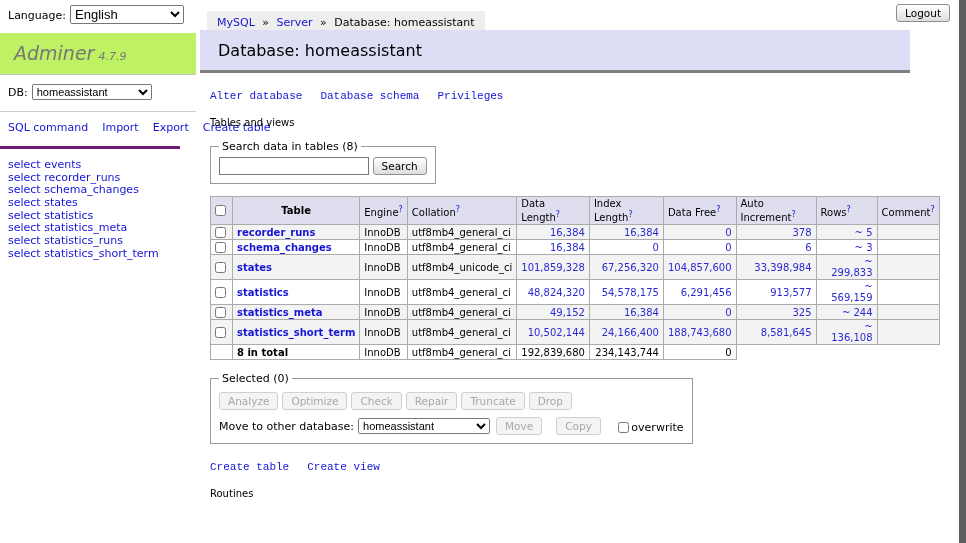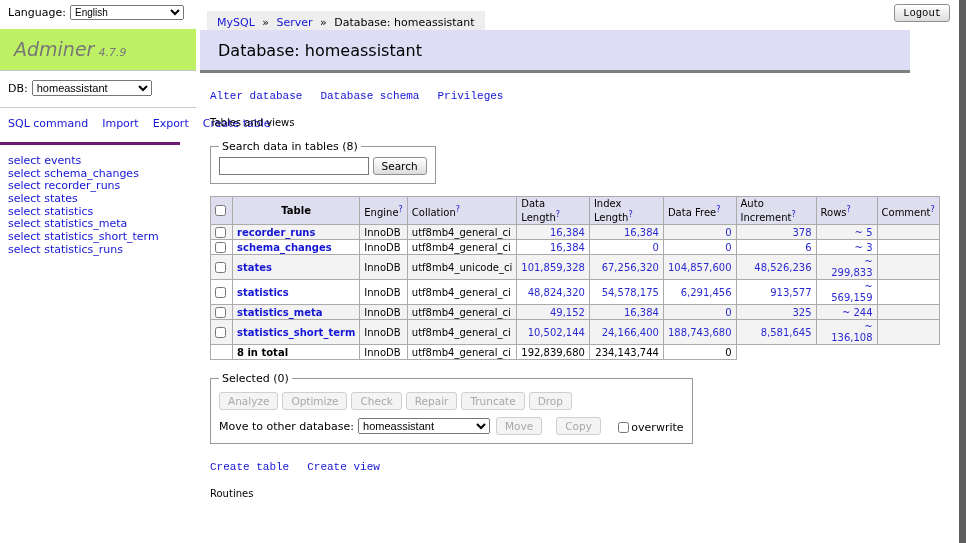--- a/index.html
+++ b/index.html
@@ -7,36 +7,36 @@
   body {
     width:966px; height:543px; overflow:hidden; position:relative;
     background:#fff; color:#000;
     font-family:"DejaVu Sans","Liberation Sans",sans-serif; font-size:11px;
   }
   a { color:#1515d6; text-decoration:none; cursor:pointer; }
 
   
   #sidebar { position:absolute; left:0; top:0; width:196px; }
   .lang-row { padding:5px 8px 6px; white-space:nowrap; }
-  .lang-row select { width:114px; font-size:10px; margin-left:4px; }
+  .lang-row select { width:114px; font-size:13px; margin-left:4px; }
   h1.logo { margin:3px 0 0; padding:9px 14px 10px; background:#bef264; border-bottom:1px solid #c4c4c4;
             font-size:19px; font-weight:normal; font-style:italic; color:#777; }
   h1.logo .version { font-size:11px; margin-left:4px; color:#777; }
   .db-row { padding:9px 8px 11px; border-bottom:1px solid #ccc; white-space:nowrap; }
   .db-row select { width:120px; font-size:11px; margin-left:4px; }
   .sidebar-links { padding:8px 8px 10px; border-bottom:3px solid #701a75; width:180px; line-height:1.45; }
   .sidebar-links a { margin-right:14px; white-space:nowrap; }
   .table-links { padding:10px 8px; }
   .table-links a { display:block; line-height:12.7px; }
 
   
   #breadcrumb { position:absolute; left:207px; top:0; background:#eeeeee; padding:5px 10px 6px; white-space:nowrap; }
   #breadcrumb .sep { color:#000; margin:0 4px; }
   #breadcrumb .current { color:#000; }
-  #logout-btn { position:absolute; top:4px; right:16px;font-family:Liberation Mono, monospace; }
+  #logout-btn { position:absolute; top:4px; right:16px; }
 
   button {
     font-family:"DejaVu Sans","Liberation Sans",sans-serif; font-size:10.5px;
     padding:2px 8px; border:1px solid #8f8f8f; border-radius:3px;
     background:linear-gradient(#ffffff,#dddddd); color:#000; cursor:pointer;
   }
   button:disabled { color:#a8a8a8; background:#f4f4f4; border-color:#cfcfcf; cursor:default; }
 
   
   #content { position:absolute; left:200px; top:30px; width:740px; }
@@ -86,27 +86,27 @@
   <div class="lang-row">
     <span>Language:</span><select><option>English</option></select>
   </div>
   <h1 class="logo"><span>Adminer</span><span class="version">4.7.9</span></h1>
   <div class="db-row">
     <span>DB:</span><select><option>homeassistant</option></select>
   </div>
   <div class="sidebar-links" id="sidebar-links"><a>SQL command</a><a>Import</a><a>Export</a><a>Create table</a></div>
   <div class="table-links" id="sidebar-table-links">
       <a>select events</a>
+      <a>select recorder_runs</a>
       <a>select schema_changes</a>
-      <a>select recorder_runs</a>
       <a>select states</a>
       <a>select statistics</a>
       <a>select statistics_meta</a>
+      <a>select statistics_runs</a>
       <a>select statistics_short_term</a>
-      <a>select statistics_runs</a>
     </div>
 </div>
 
 <p id="breadcrumb"><a>MySQL</a><span class="sep"> » </span><a>Server</a><span class="sep"> » </span><span class="current">Database: homeassistant</span></p>
 <button id="logout-btn">Logout</button>
 
 <div id="content">
   <h2 class="page-title">Database: homeassistant</h2>
 
   <div class="inner">
@@ -173,21 +173,21 @@
             <td></td>
           </tr>
           <tr class="odd">
             <td class="chk"><input type="checkbox" style=""></td>
             <td class="name"><a>states</a></td>
             <td>InnoDB</td>
             <td>utf8mb4_unicode_ci</td>
             <td class="num"><a>101,859,328</a></td>
             <td class="num"><a>67,256,320</a></td>
             <td class="num"><a>104,857,600</a></td>
-            <td class="num"><a>48,526,236</a></td>
+            <td class="num"><a>33,398,984</a></td>
             <td class="num"><a>~ 299,833</a></td>
             <td></td>
           </tr>
           <tr>
             <td class="chk"><input type="checkbox" style=""></td>
             <td class="name"><a>statistics</a></td>
             <td>InnoDB</td>
             <td>utf8mb4_general_ci</td>
             <td class="num"><a>48,824,320</a></td>
             <td class="num"><a>54,578,175</a></td>

